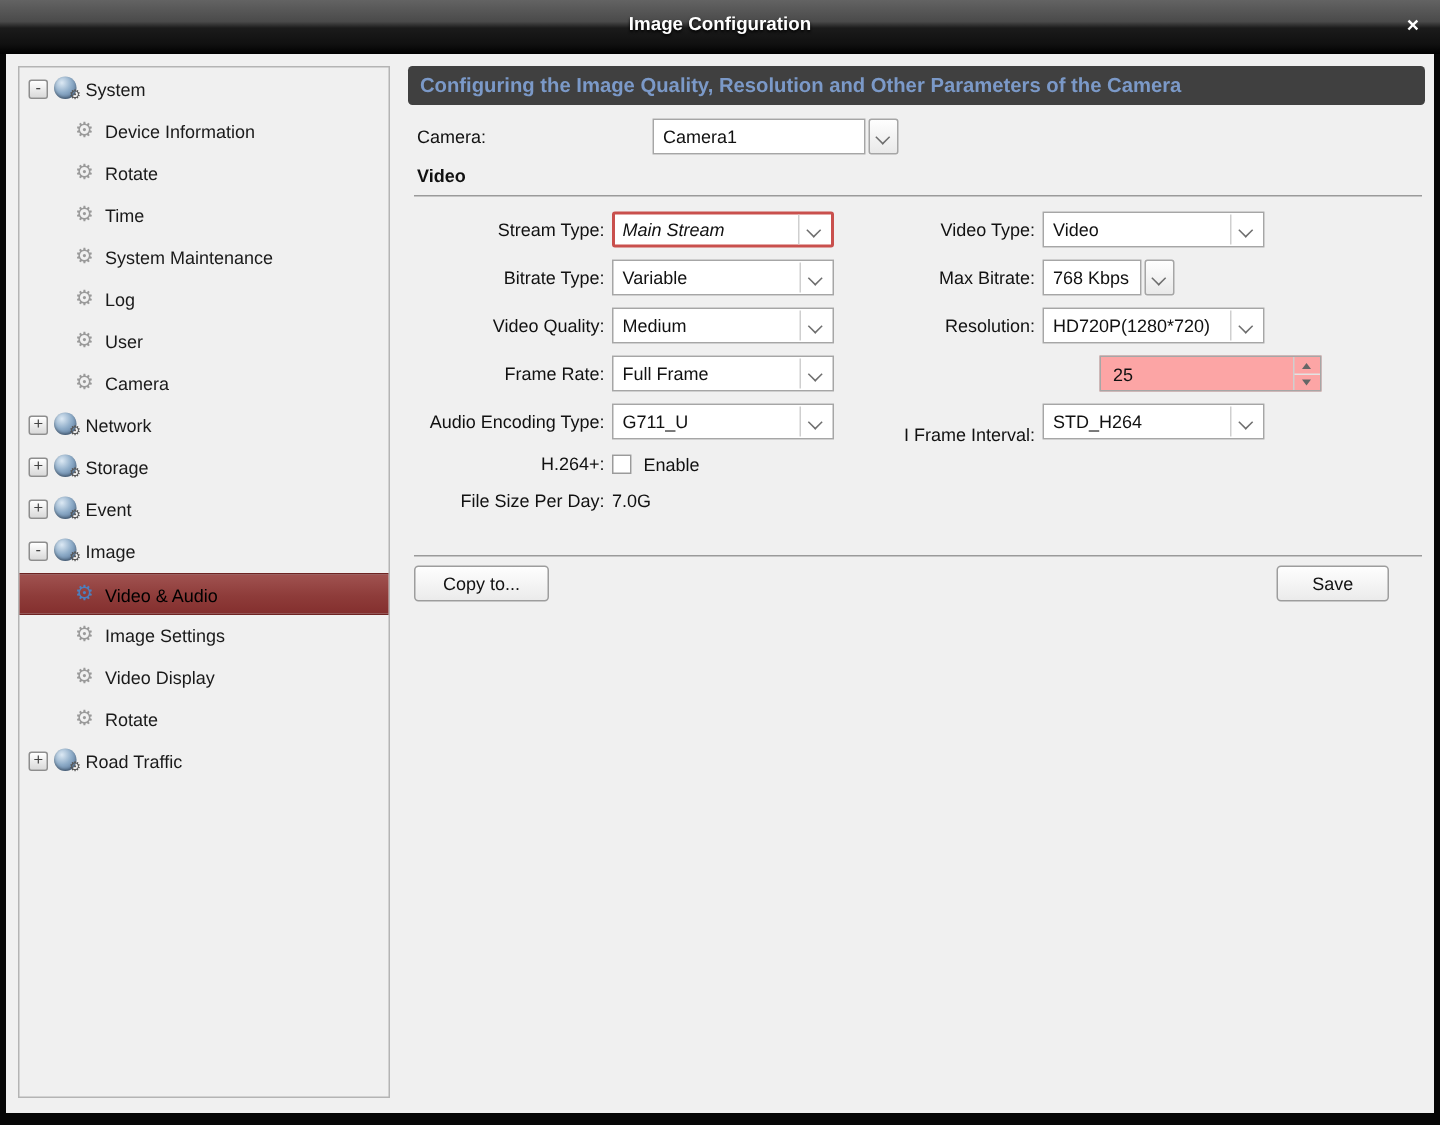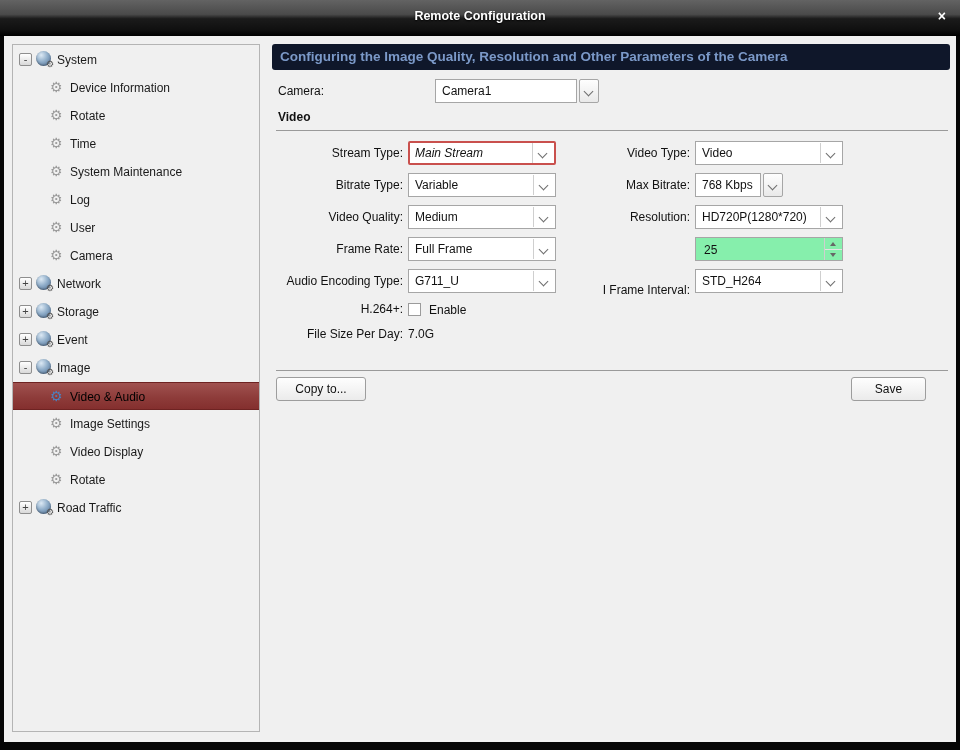--- a/index.html
+++ b/index.html
@@ -62,21 +62,21 @@
   .trow.selected {
     background:linear-gradient(#a05250 0%, #8e3c3a 55%, #842f2e 100%);
     border-top:1px solid #6e2322; border-bottom:1px solid #6e2322;
     height:26px; color:#000;
   }
   .trow.selected .gearglyph { color:#4d7fbe; }
   
   .main { position:absolute; left:264px; top:8px; width:684px; bottom:0; }
   .header-band {
     position:absolute; top:0; left:4px; width:678px; height:26px; box-sizing:border-box;
-    background:#0f172a; border-radius:3px; padding-left:8px;
+    background:#404040; border-radius:3px; padding-left:8px;
     color:#7b99c8; font-weight:bold; font-size:13.5px; line-height:26px; white-space:nowrap;
   }
   .flabel { position:absolute; font-size:12px; color:#111; line-height:24px; white-space:nowrap; }
   .flabel.r { text-align:right; }
   .sect-label { position:absolute; font-size:12px; font-weight:bold; color:#111; line-height:16px; }
   .divider { position:absolute; border-top:1px solid #9a9a9a; height:0; }
   
   .combo {
     position:absolute; height:24px; width:148px; box-sizing:border-box;
     background:#fff; border:1px solid #a6a6a6;
@@ -98,21 +98,21 @@
   .field .val { position:absolute; left:6px; top:0; line-height:22px; font-size:12px; color:#111; white-space:nowrap; }
   .dd-btn {
     position:absolute; width:20px; height:24px; box-sizing:border-box;
     border:1px solid #a6a6a6; border-radius:2px;
     background:linear-gradient(#fefefe,#e9e9e9); cursor:pointer;
   }
   .dd-btn .chev { left:5px; top:8px; }
   
   .spin {
     position:absolute; height:24px; width:148px; box-sizing:border-box;
-    background:#86efac; border:1px solid #a6a6a6;
+    background:#fca5a5; border:1px solid #a6a6a6;margin-left:38px;
   }
   .spin input {
     position:absolute; left:6px; top:1px; width:110px; height:20px; border:0; outline:0;
     font-family:"Liberation Sans", sans-serif; font-size:12px; color:#111; background:transparent;
   }
   .spin .btns { position:absolute; right:0; top:0; bottom:0; width:17px; border-left:1px solid #cfcfcf; }
   .spin .sbtn { position:absolute; left:0; right:0; height:11px; cursor:pointer; }
   .spin .sbtn.up { top:0; border-bottom:1px solid #e3e3e3; }
   .spin .sbtn.down { bottom:0; }
   .tri-up {
@@ -138,21 +138,21 @@
     background:linear-gradient(#fefefe,#ebebeb);
     font-size:12px; color:#111; text-align:center; line-height:22px; cursor:pointer;
   }
 </style>
 </head>
 <body>
 
 <div class="window">
 
   <div class="titlebar">
-    <div class="title">Remote Configuration</div>
+    <div class="title">Image Configuration</div>
     <div class="close"><span>×</span></div>
   </div>
 
   <div class="bodyarea">
 
     <div class="sidebar">
 
       <div class="trow parent" style="top:1px">
         <span class="expander"><i>-</i></span>
         <span class="sphere">

